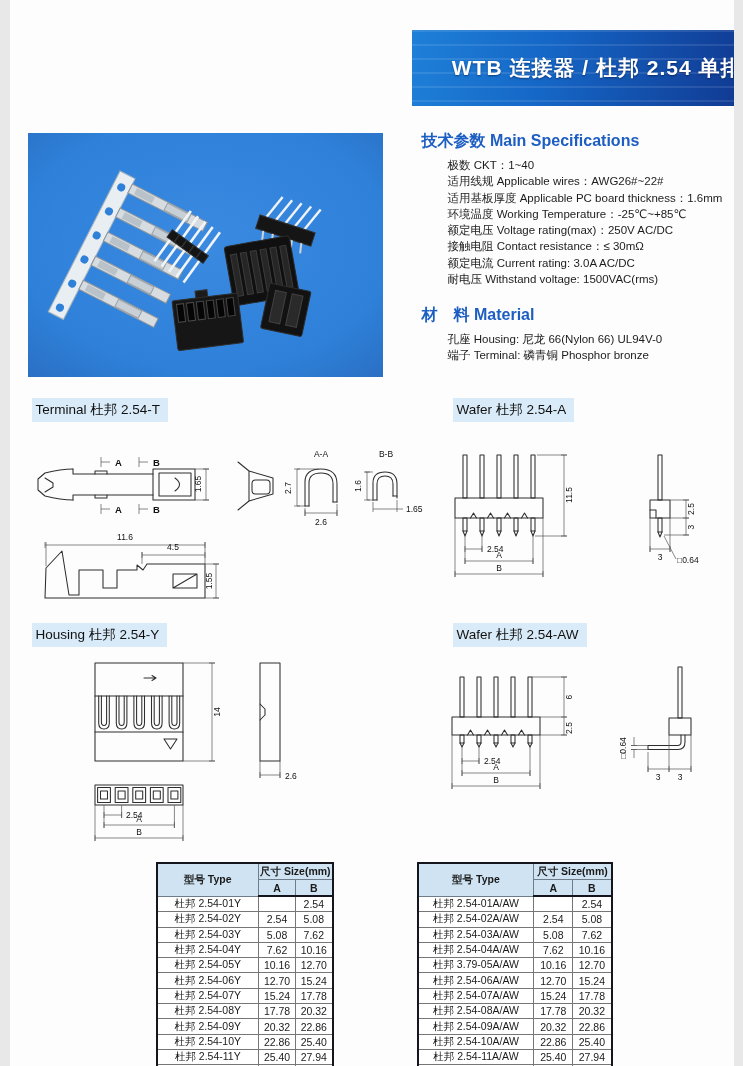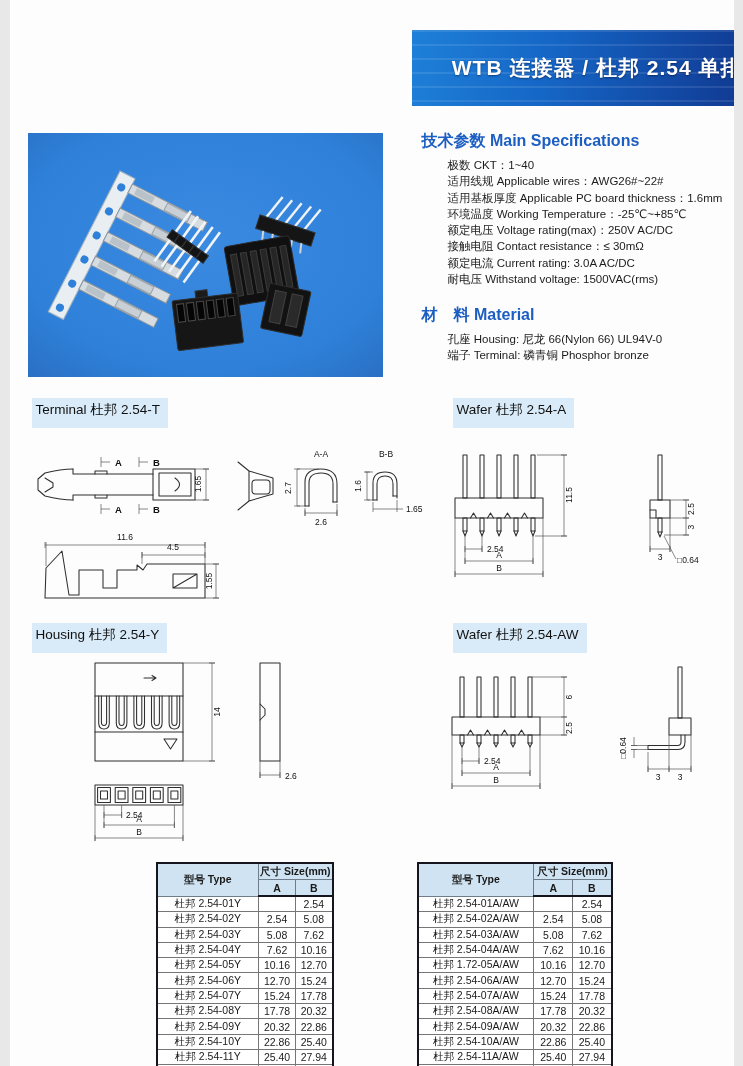--- a/index.html
+++ b/index.html
@@ -14,21 +14,21 @@
   #banner .t{position:relative;color:#fff;font-size:21px;font-weight:bold;letter-spacing:1px;
           text-shadow:0 1px 2px rgba(0,0,30,.45);}
   
   #photo{position:absolute;left:18px;top:133px;width:355px;height:244px;}
   
   .specs{position:absolute;left:412px;width:340px;}
   .h-blue{font-size:16px;font-weight:bold;color:#1d5ec2;margin:0 0 5px 0;}
   .spec-line{font-size:11.5px;line-height:16.3px;color:#1c1c1c;white-space:nowrap;margin-left:26px;}
   
   .sec-title{position:absolute;background:#d9ebf8;color:#111;font-size:13.5px;
-             padding:3px 8px 9px 4px;white-space:nowrap;}
+             padding:3px 8px 3px 4px;white-space:nowrap;}
   
   .draw{position:absolute;}
   .draw path,.draw rect,.draw line,.draw polyline{vector-effect:non-scaling-stroke;}
   .obj{stroke:#2e2e2e;stroke-width:1.05;fill:none;stroke-linejoin:round;stroke-linecap:round;}
   .dim{stroke:#555;stroke-width:0.7;fill:none;}
   .dtx{font-size:8.5px;fill:#111;}
   .stx{font-size:9.5px;fill:#111;font-weight:bold;}
   
   .ptable{position:absolute;border-collapse:collapse;font-size:10.5px;background:#fff;
           border:2px solid #15151e;table-layout:fixed;}
@@ -476,21 +476,21 @@
           <td>杜邦 2.54-03A/AW</td>
           <td>5.08</td>
           <td>7.62</td>
         </tr>
         <tr>
           <td>杜邦 2.54-04A/AW</td>
           <td>7.62</td>
           <td>10.16</td>
         </tr>
         <tr>
-          <td>杜邦 1.72-05A/AW</td>
+          <td>杜邦 3.79-05A/AW</td>
           <td>10.16</td>
           <td>12.70</td>
         </tr>
         <tr>
           <td>杜邦 2.54-06A/AW</td>
           <td>12.70</td>
           <td>15.24</td>
         </tr>
         <tr>
           <td>杜邦 2.54-07A/AW</td>

